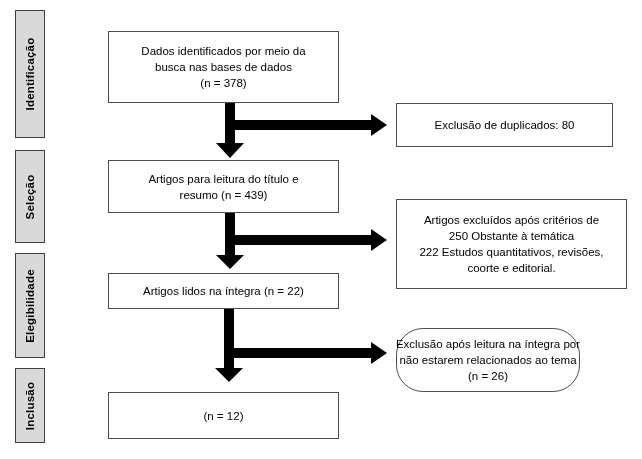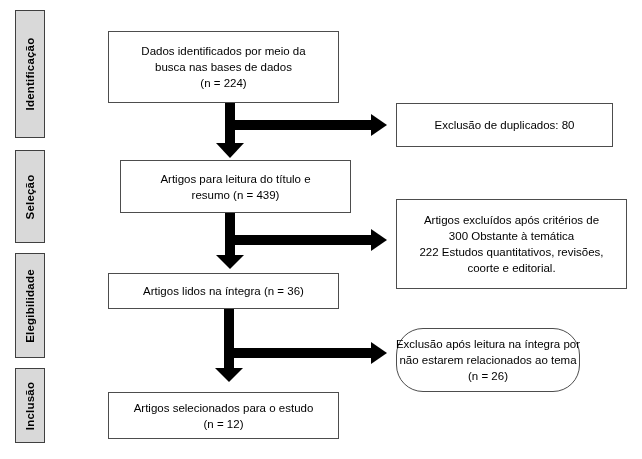--- a/index.html
+++ b/index.html
@@ -98,44 +98,43 @@
       <rect x="224" y="308" width="10" height="60"></rect>
       <polygon points="215,368 243,368 229,382"></polygon>
       <rect x="224" y="348" width="147" height="10"></rect>
       <polygon points="371,342 371,364 387,353"></polygon>
     </g>
   </svg>
 
   <div class="node" style="left:108px;top:31px;width:231px;height:72px;">
     <div class="line">Dados identificados por meio da</div>
     <div class="line">busca nas bases de dados</div>
-    <div class="line">(n = 224)</div>
+    <div class="line">(n = 378)</div>
   </div>
 
-  <div class="node" style="left:120px;top:160px;width:231px;height:53px;">
+  <div class="node" style="left:108px;top:160px;width:231px;height:53px;">
     <div class="line">Artigos para leitura do título e</div>
     <div class="line">resumo (n = 439)</div>
   </div>
 
   <div class="node" style="left:108px;top:273px;width:231px;height:36px;">
-    <div class="line">Artigos lidos na íntegra (n = 36)</div>
+    <div class="line">Artigos lidos na íntegra (n = 22)</div>
   </div>
 
   <div class="node" style="left:108px;top:392px;width:231px;height:47px;">
-    <div class="line">Artigos selecionados para o estudo</div>
     <div class="line">(n = 12)</div>
   </div>
 
   <div class="node" style="left:396px;top:103px;width:217px;height:44px;">
     <div class="line">Exclusão de duplicados: 80</div>
   </div>
 
   <div class="node" style="left:396px;top:199px;width:231px;height:90px;text-align:right;">
     <div class="line">Artigos excluídos após critérios de</div>
-    <div class="line">300 Obstante à temática</div>
+    <div class="line">250 Obstante à temática</div>
     <div class="line">222 Estudos quantitativos, revisões,</div>
     <div class="line">coorte e editorial.</div>
   </div>
 
   <div class="node" style="left:396px;top:328px;width:184px;height:64px;border-radius:27px;">
     <div class="line">Exclusão após leitura na íntegra por</div>
     <div class="line">não estarem relacionados ao tema</div>
     <div class="line">(n = 26)</div>
   </div>
 

